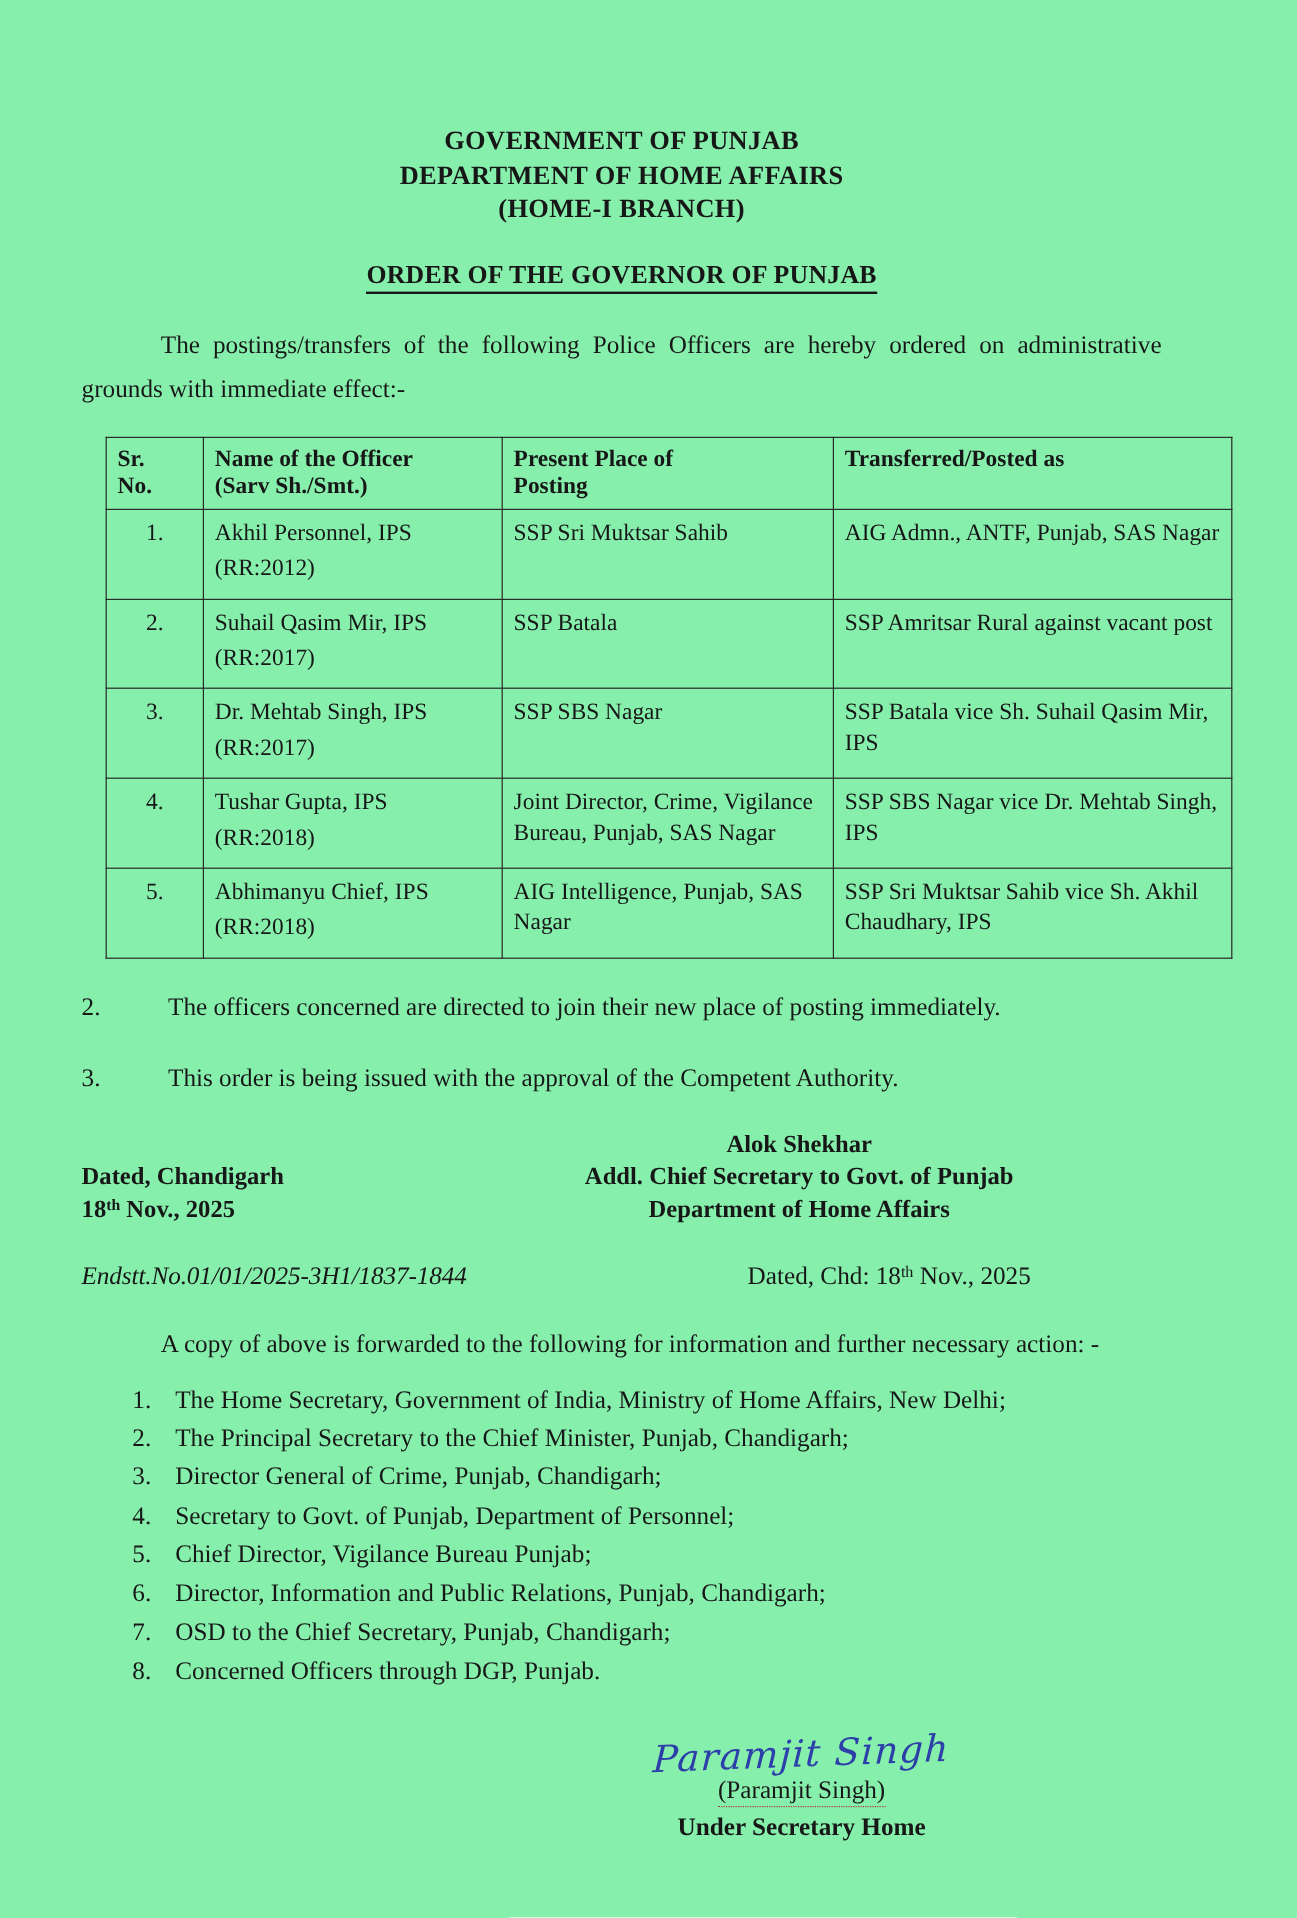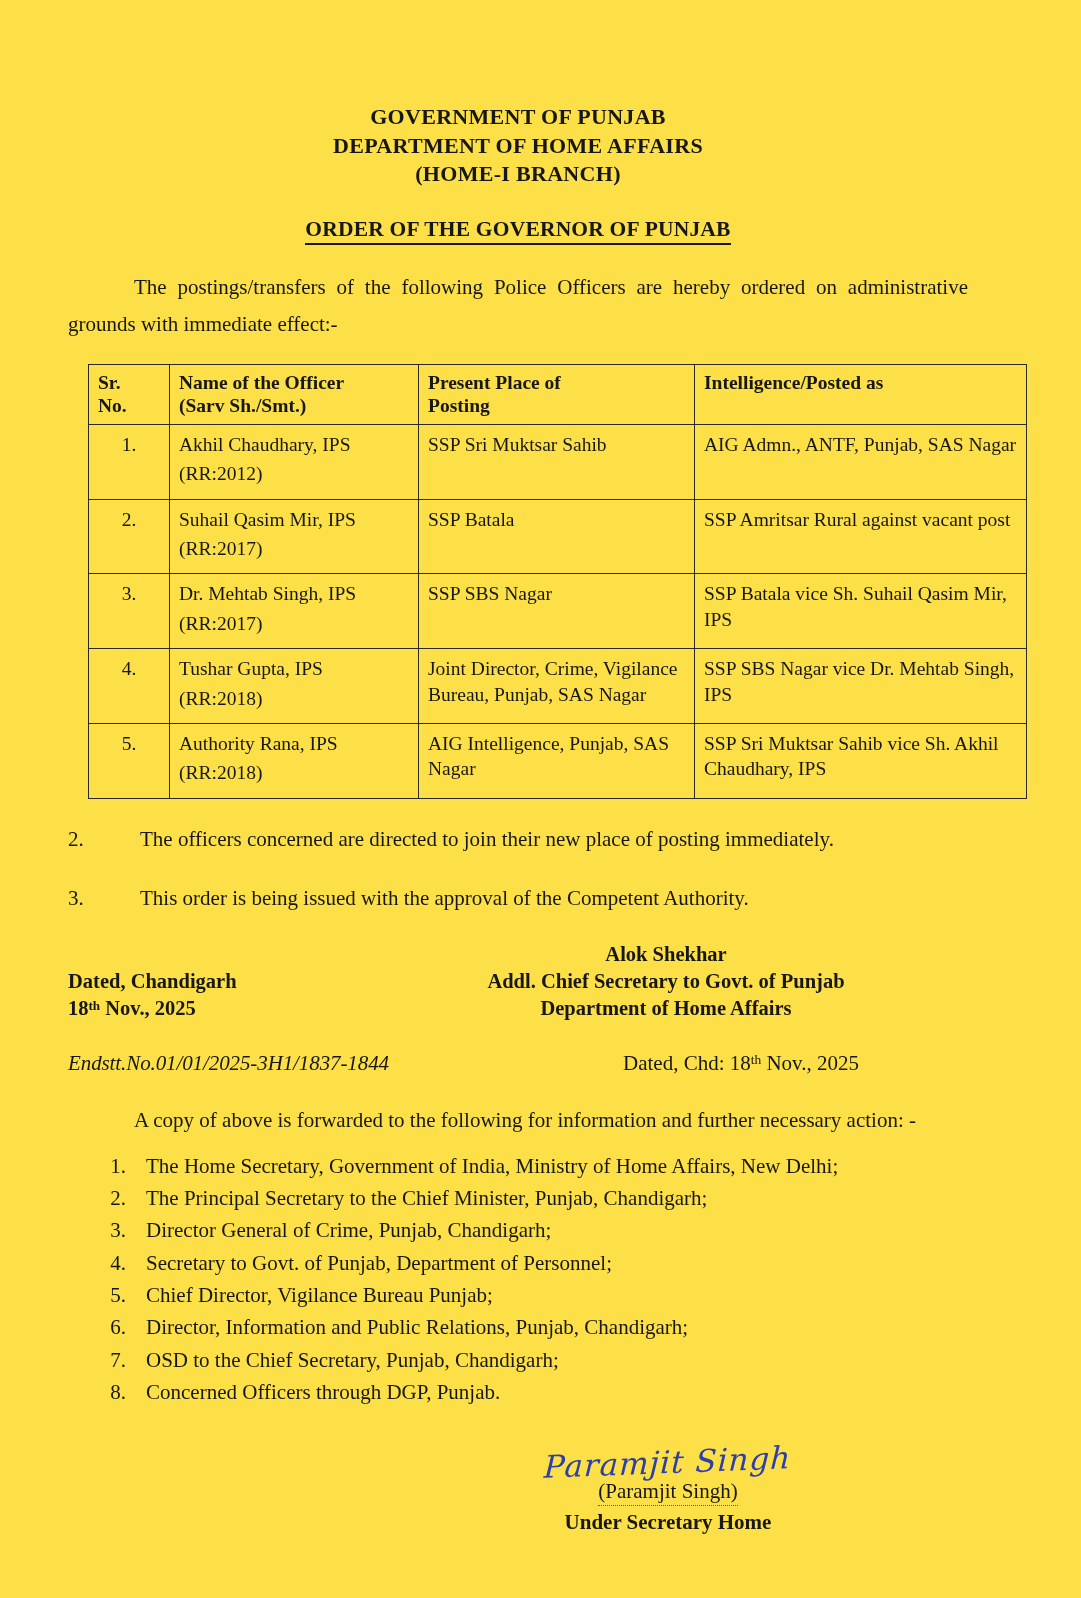--- a/index.html
+++ b/index.html
@@ -4,21 +4,21 @@
 <style>
   html, body {
     margin: 0;
     padding: 0;
     background: #ffffff;
   }
   .page {
     position: relative;
     width: 1081px;
     height: 1598px;
-    background: #fde047;
+    background: #86efac;
     font-family: "Liberation Serif", "DejaVu Serif", serif;
     color: #171717;
     overflow: hidden;
   }
   .inner {
     position: absolute;
     left: 68px;
     top: 0;
     width: 900px;
   }
@@ -223,28 +223,28 @@
             <span>No.</span>
           </th>
           <th class="c-name">
             <span>Name of the Officer</span><br>
             <span>(Sarv Sh./Smt.)</span>
           </th>
           <th class="c-present">
             <span>Present Place of</span><br>
             <span>Posting</span>
           </th>
-          <th class="c-transfer">Intelligence/Posted as</th>
+          <th class="c-transfer">Transferred/Posted as</th>
         </tr>
       </thead>
       <tbody>
         <tr>
           <td class="c-sr">1.</td>
           <td class="c-name">
-            <span class="nm">Akhil Chaudhary, IPS</span>
+            <span class="nm">Akhil Personnel, IPS</span>
             <span class="rr">(RR:2012)</span>
           </td>
           <td class="c-present">SSP Sri Muktsar Sahib</td>
           <td class="c-transfer">AIG Admn., ANTF, Punjab, SAS Nagar</td>
         </tr>
         <tr>
           <td class="c-sr">2.</td>
           <td class="c-name">
             <span class="nm">Suhail Qasim Mir, IPS</span>
             <span class="rr">(RR:2017)</span>
@@ -266,21 +266,21 @@
           <td class="c-name">
             <span class="nm">Tushar Gupta, IPS</span>
             <span class="rr">(RR:2018)</span>
           </td>
           <td class="c-present">Joint Director, Crime, Vigilance Bureau, Punjab, SAS Nagar</td>
           <td class="c-transfer">SSP SBS Nagar vice Dr. Mehtab Singh, IPS</td>
         </tr>
         <tr>
           <td class="c-sr">5.</td>
           <td class="c-name">
-            <span class="nm">Authority Rana, IPS</span>
+            <span class="nm">Abhimanyu Chief, IPS</span>
             <span class="rr">(RR:2018)</span>
           </td>
           <td class="c-present">AIG Intelligence, Punjab, SAS Nagar</td>
           <td class="c-transfer">SSP Sri Muktsar Sahib vice Sh. Akhil Chaudhary, IPS</td>
         </tr>
       </tbody>
     </table>
 
     <div class="num-para" style="margin-top:22px;">
       <span class="num">2.</span>

